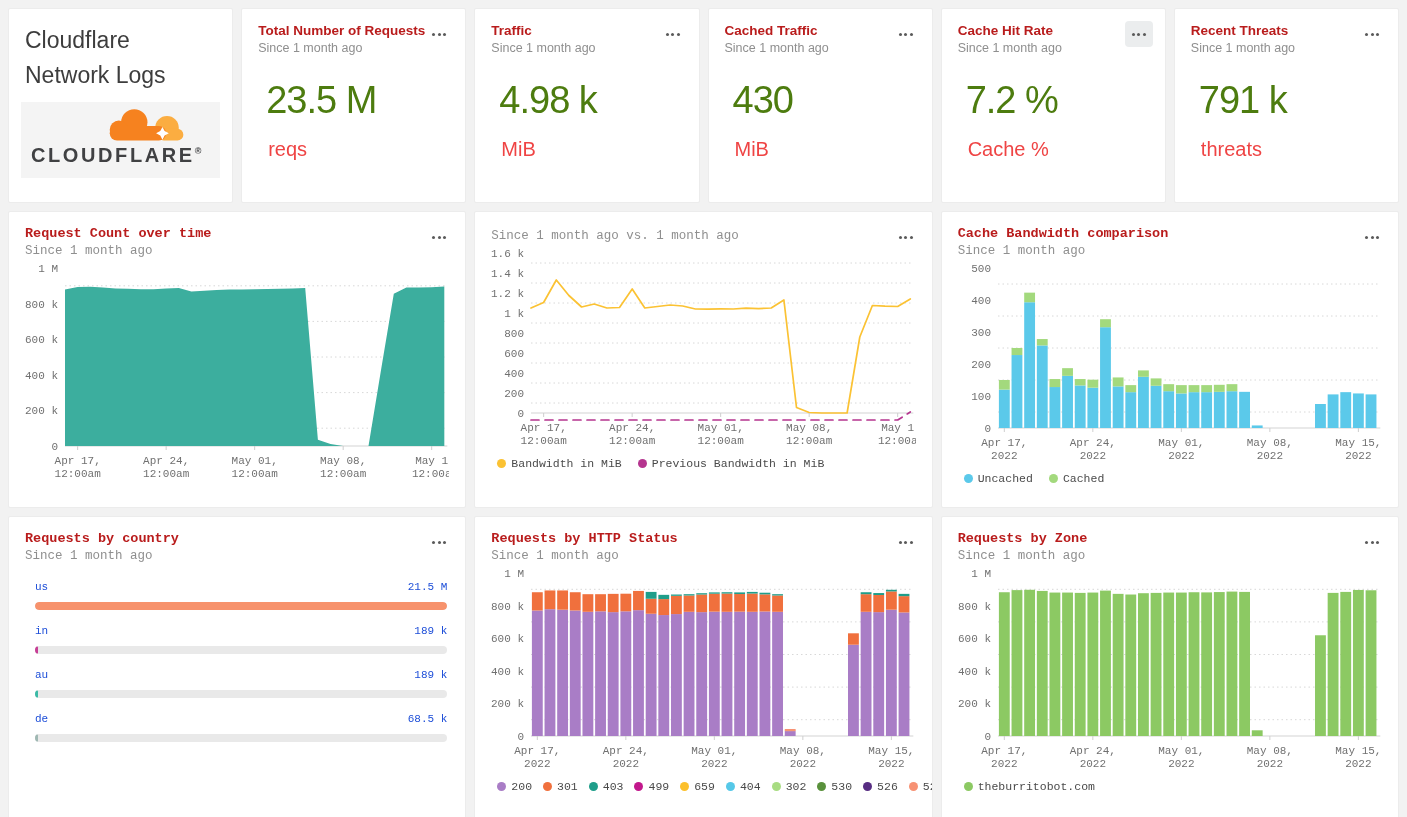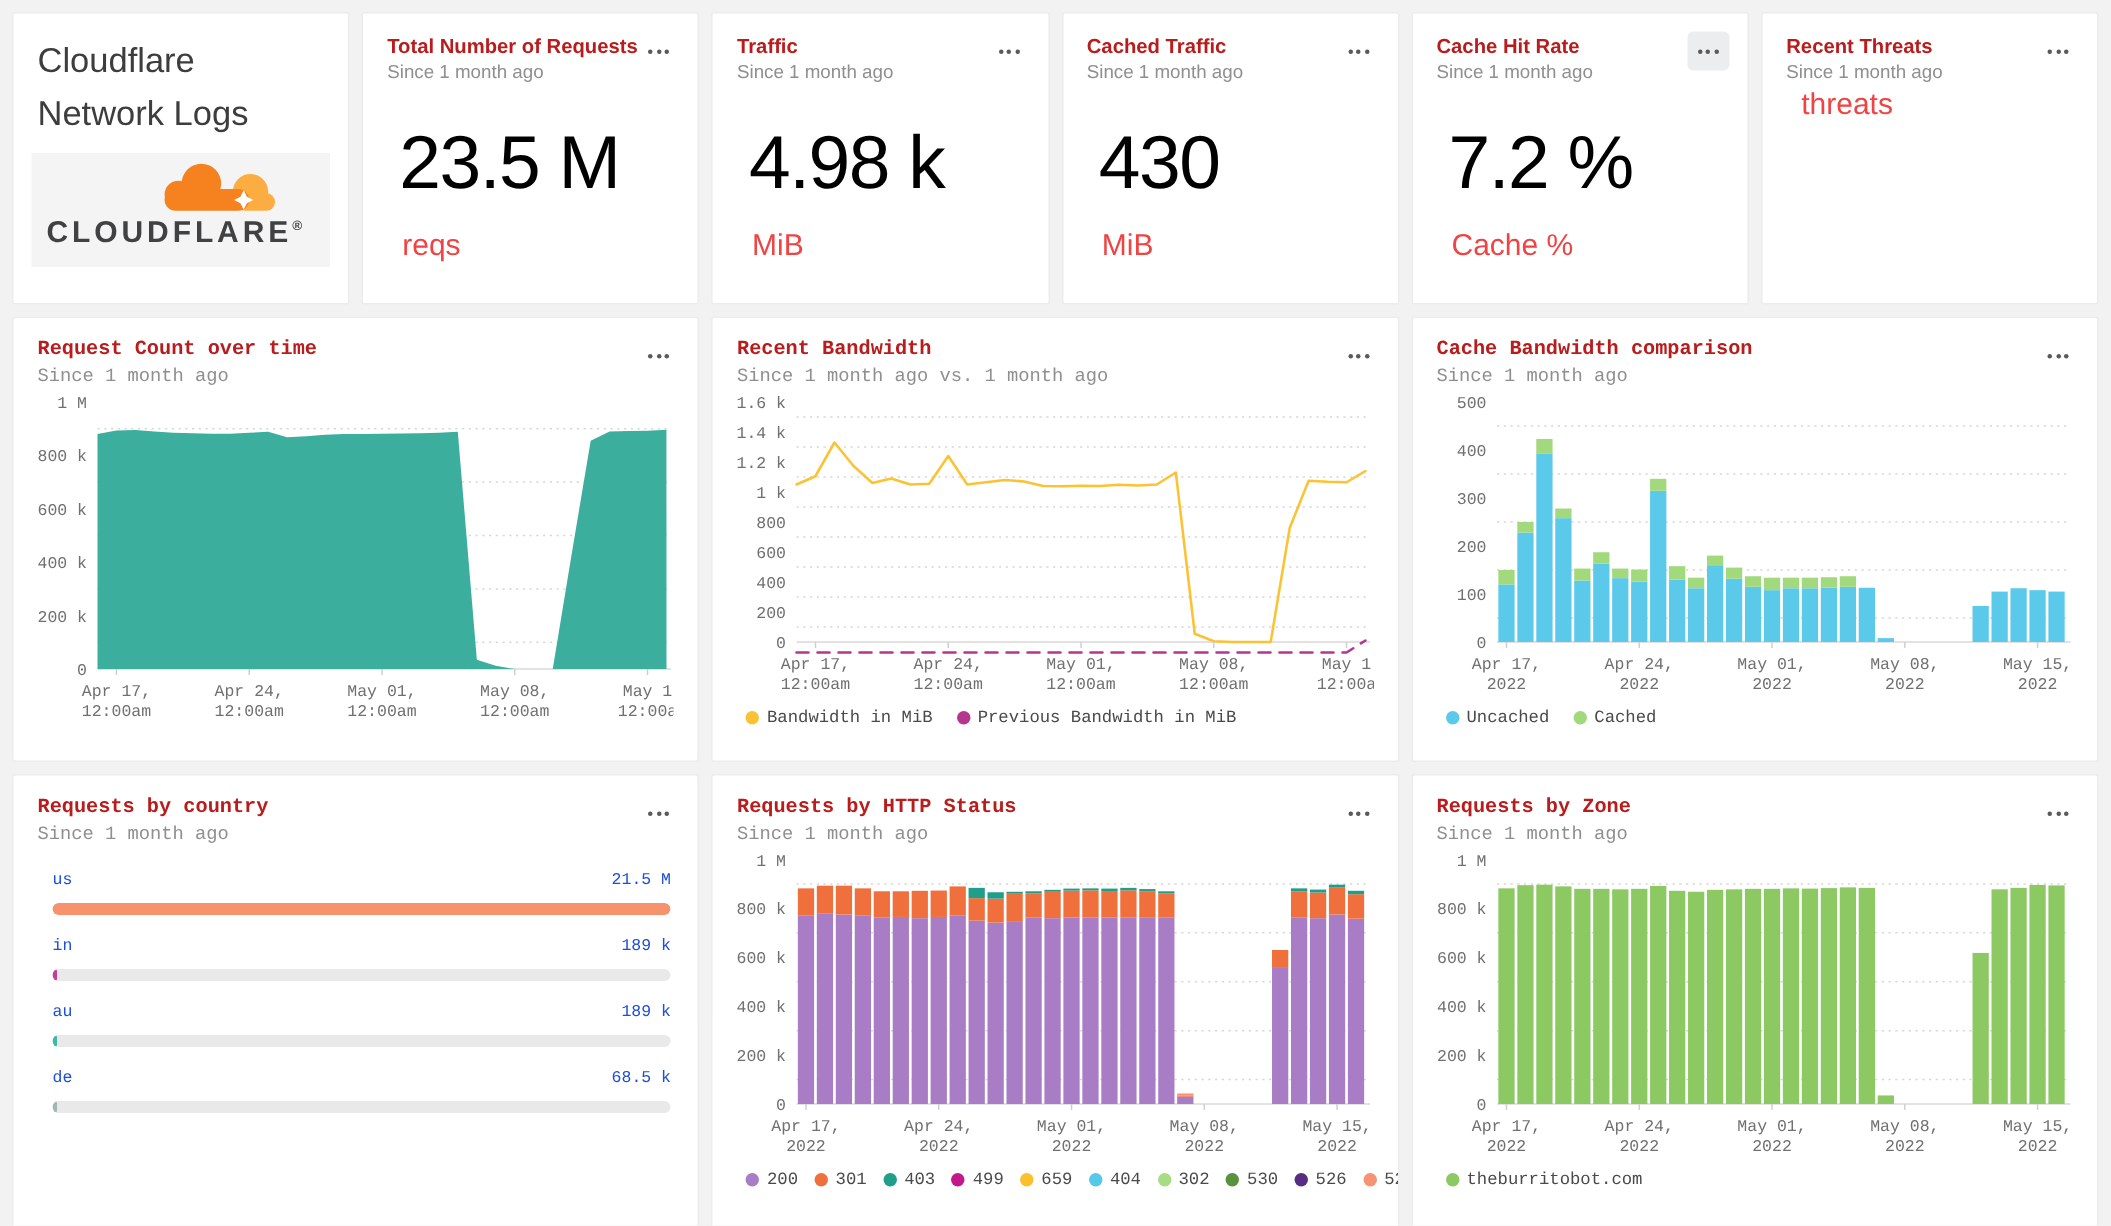--- a/index.html
+++ b/index.html
@@ -19,21 +19,21 @@
   .menu-btn .dot { width:3px; height:3px; border-radius:50%; background:#5a5a5a; }
   .menu-btn.highlighted { background:#ebedee; }
   
   .hdr-title { font-size:23px; color:#3d3d3d; line-height:1.5; padding:14px 16px 6px 16px; }
   .logo-box { margin:4px 12px; background:#f4f4f4; height:76px; padding:4px 10px 6px 10px;
     display:flex; flex-direction:column; }
   .logo-box svg { height:40px; align-self:flex-end; margin-right:14px; }
   .logo-word { font-size:20px; font-weight:bold; letter-spacing:2.6px; color:#404143; margin-top:-2px; }
   .logo-word sup { font-size:9px; }
   
-  .stat-value { font-size:50px; color:#000000; letter-spacing:-1px; margin:24px 0 16px 8px; white-space:nowrap; }
+  .stat-value { font-size:38px; color:#4d7c0f; letter-spacing:-1px; margin:24px 0 16px 8px; white-space:nowrap; }
   .stat-unit { font-size:20px; color:#ef4444; margin:4px 0 0 10px; }
   
   .chart-svg { display:block; width:100%; }
   .svg-tall { height:230px; }
   .svg-mid  { height:212px; }
   .svg-r3   { height:215px; }
   svg text { font-size:11px; fill:#707070; }
   .legend { display:flex; align-items:center; gap:16px; padding-left:6px; margin-top:2px; flex-wrap:nowrap; }
   .legend-item { display:flex; align-items:center; gap:5px; font-size:11.5px; color:#4a4a4a; cursor:pointer; white-space:nowrap;justify-content:center; }
   .legend-dot { width:9px; height:9px; border-radius:50%; flex:0 0 auto; }
@@ -115,20 +115,21 @@
     </div>
 
     <div class="panel panel-pad">
       <div class="p-title">Recent Threats</div>
       <div class="p-sub">Since 1 month ago</div>
       <div class="menu-btn">
           <span class="dot"></span>
           <span class="dot"></span>
           <span class="dot"></span>
         </div>
+      <div class="stat-value">791 k</div>
       <div class="stat-unit">threats</div>
     </div>
   </div>
 
   <div class="row row23">
     <div class="panel panel-pad">
       <div class="p-title">Request Count over time</div>
       <div class="p-sub">Since 1 month ago</div>
       <div class="menu-btn">
           <span class="dot"></span>
@@ -156,21 +157,20 @@
           <line x1="229.6640625" x2="229.6640625" y1="188" y2="192" stroke="#cfcfcf"></line>
           <text x="229.6640625" y="206" text-anchor="middle"><tspan x="229.6640625" dy="0">May 01,</tspan><tspan x="229.6640625" dy="13">12:00am</tspan></text>
           <line x1="318.17395833333336" x2="318.17395833333336" y1="188" y2="192" stroke="#cfcfcf"></line>
           <text x="318.17395833333336" y="206" text-anchor="middle"><tspan x="318.17395833333336" dy="0">May 08,</tspan><tspan x="318.17395833333336" dy="13">12:00am</tspan></text>
           <line x1="406.68385416666666" x2="406.68385416666666" y1="188" y2="192" stroke="#cfcfcf"></line>
           <text x="406.68385416666666" y="206" text-anchor="middle"><tspan x="406.68385416666666" dy="0">May 1</tspan><tspan x="406.68385416666666" dy="13">12:00a</tspan></text>
         </svg>
     </div>
 
     <div class="panel panel-pad">
-      <div class="p-title">Recent Bandwidth</div>
       <div class="p-sub">Since 1 month ago vs. 1 month ago</div>
       <div class="menu-btn">
           <span class="dot"></span>
           <span class="dot"></span>
           <span class="dot"></span>
         </div>
       <svg class="chart-svg svg-mid" viewBox="0 0 424.328125 212">
           <line x1="40" x2="422.328125" y1="160" y2="160" stroke="#d8d8d8" stroke-width="1" stroke-dasharray="1.5 3"></line>
           <line x1="40" x2="422.328125" y1="140" y2="140" stroke="#d8d8d8" stroke-width="1" stroke-dasharray="1.5 3"></line>
           <line x1="40" x2="422.328125" y1="120" y2="120" stroke="#d8d8d8" stroke-width="1" stroke-dasharray="1.5 3"></line>

